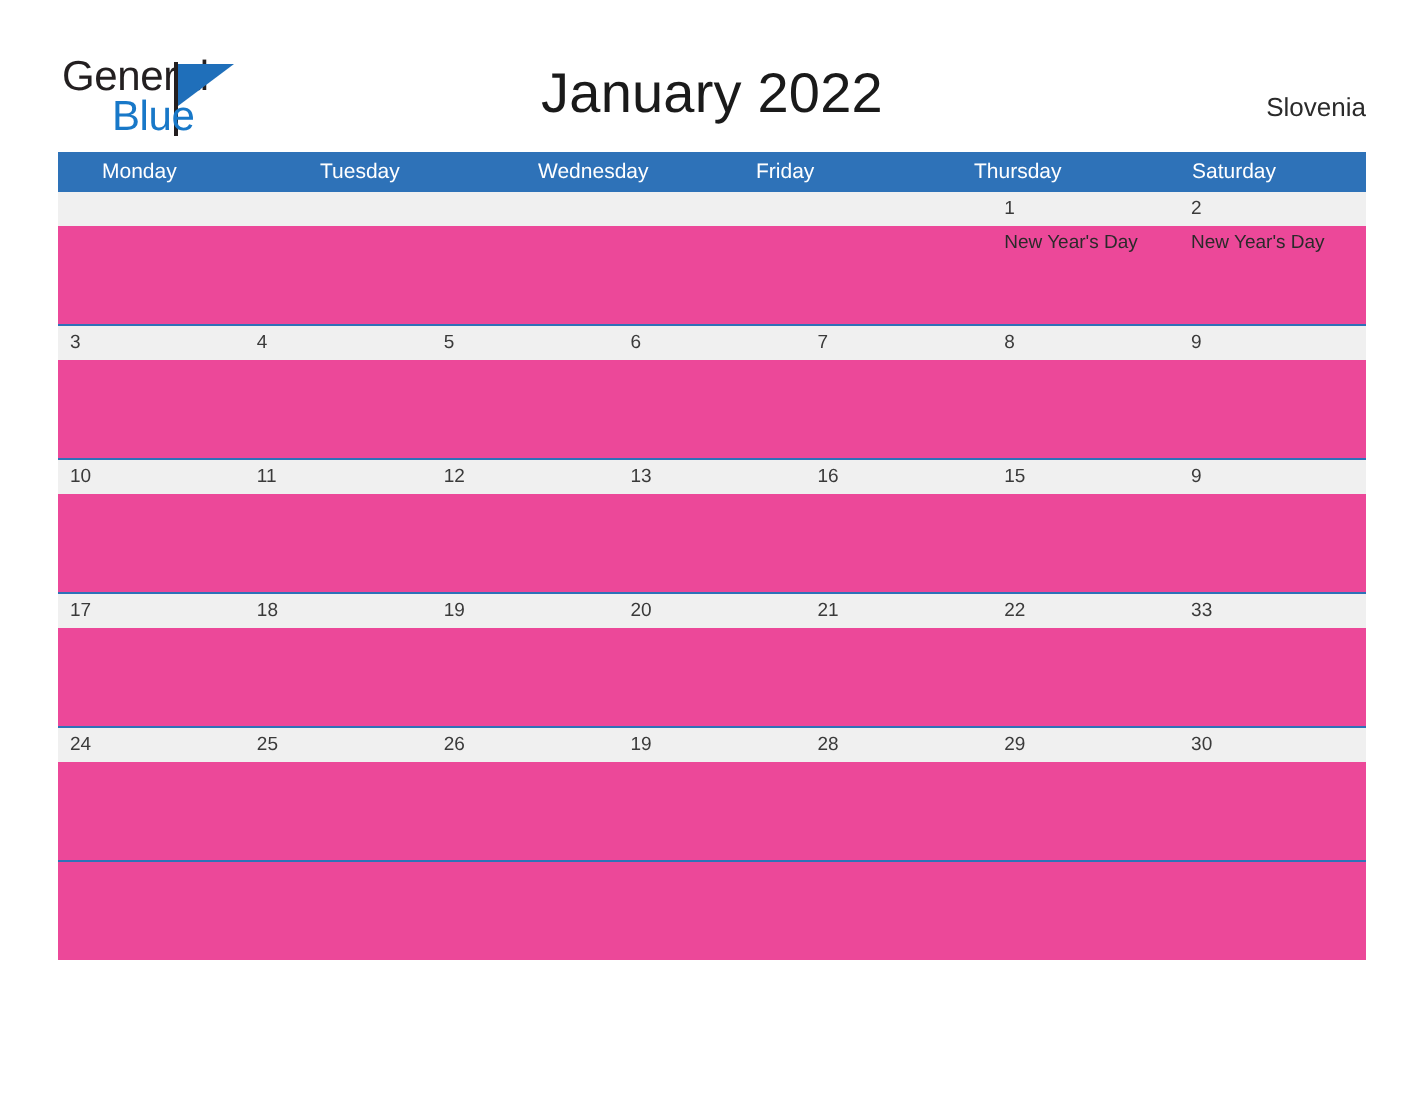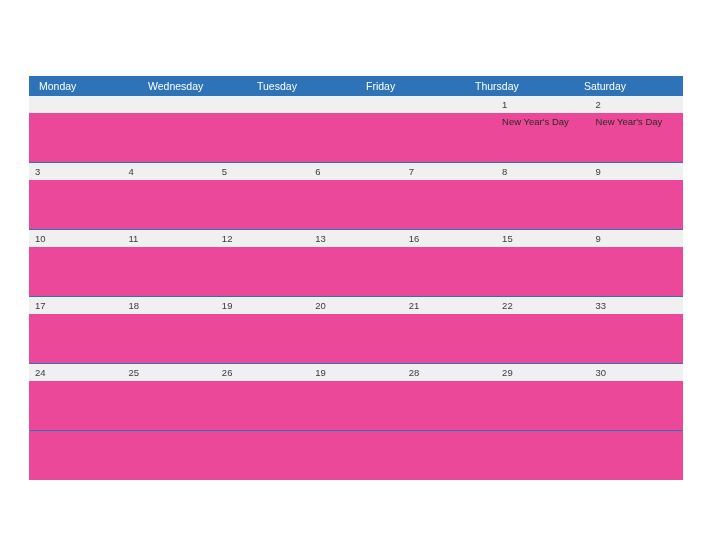--- a/index.html
+++ b/index.html
@@ -116,21 +116,21 @@
     width: 100%;
     height: 20px;
     background: #2e72b8;
   }
   .weekday-cell {
     flex: 1 1 0;
     min-width: 0;
     color: #ffffff;
     font-size: 10.5px;
     line-height: 20px;
-    padding-left: 10px;
+    padding-left: 22px;
     box-sizing: border-box;
     white-space: nowrap;
     overflow: hidden;
   }
 
   .week-row {
     width: 100%;
     border-top: 1.5px solid #2e72b8;
     box-sizing: border-box;
   }
@@ -175,26 +175,40 @@
     color: #2a2a2a;
     white-space: nowrap;
     overflow: hidden;
   }
 </style>
 </head>
 <body>
 
 <div class="page">
 
+  <div class="topbar">
+
+    <div class="logo">
+      <span class="logo-general">General</span>
+      <span class="logo-flagpole"></span>
+      <span class="logo-triangle"></span>
+      <span class="logo-blue">Blue</span>
+    </div>
+
+    <div class="cal-title">January 2022</div>
+
+    <div class="cal-country">Slovenia</div>
+
+  </div>
 
   <div class="calendar">
     <div class="weekday-row">
         <div class="weekday-cell">Monday</div>
+        <div class="weekday-cell">Tuesday</div>
         <div class="weekday-cell">Wednesday</div>
-        <div class="weekday-cell">Tuesday</div>
         <div class="weekday-cell">Friday</div>
         <div class="weekday-cell">Thursday</div>
         <div class="weekday-cell">Saturday</div>
       </div>
     <div id="weeks-container">
         <div class="week-row">
           <div class="daynum-row">
             <div class="daynum-cell"></div>
             <div class="daynum-cell"></div>
             <div class="daynum-cell"></div>

